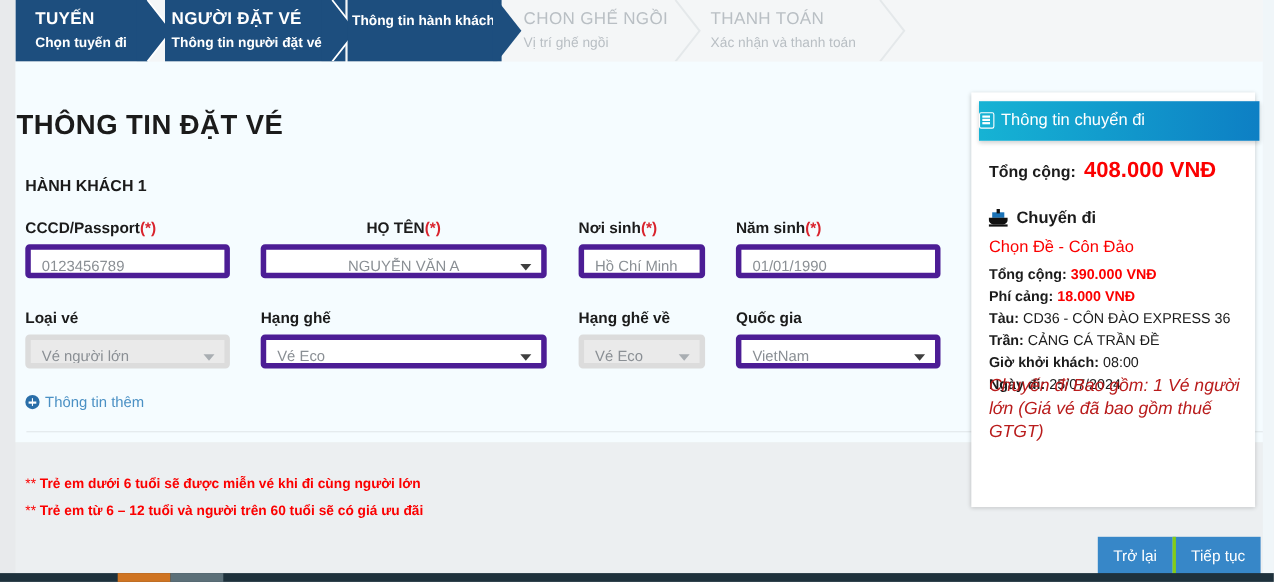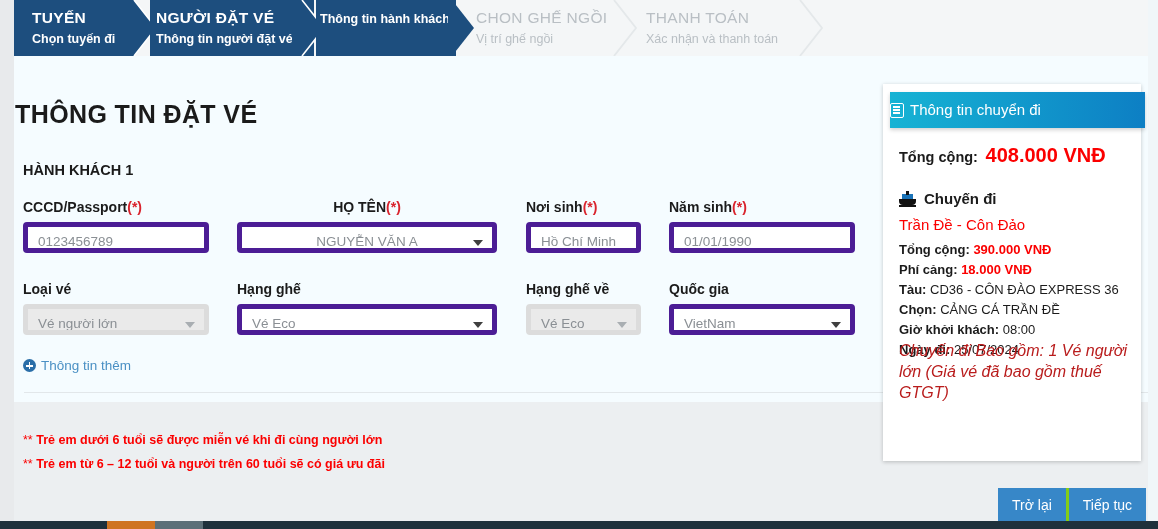--- a/index.html
+++ b/index.html
@@ -509,37 +509,37 @@
         <span class="lbl">Tổng cộng:</span>
         <span class="amt">408.000 VNĐ</span>
       </div>
 
       <div class="trip-head">
         <span class="ship-icon">
           <span class="cabin"></span><span class="funnel"></span><span class="hull"></span><span class="water"></span>
         </span><span class="txt">Chuyến đi</span>
       </div>
 
-      <div class="route">Trần Đề - Côn Đảo</div>
+      <div class="route">Chọn Đề - Côn Đảo</div>
 
       <div class="detail-list">
         <div class="row">
           <span class="k">Tổng cộng:</span>
           <span class="v-red">390.000 VNĐ</span>
         </div>
         <div class="row">
           <span class="k">Phí cảng:</span>
           <span class="v-red">18.000 VNĐ</span>
         </div>
         <div class="row wrap">
           <span class="k">Tàu:</span>
           <span>CD36 - CÔN ĐÀO EXPRESS 36</span>
         </div>
         <div class="row">
-          <span class="k">Chọn:</span>
+          <span class="k">Trần:</span>
           <span>CẢNG CÁ TRẦN ĐỀ</span>
         </div>
         <div class="row">
           <span class="k">Giờ khởi khách:</span>
           <span>08:00</span>
         </div>
         <div class="row">
           <span class="k">Ngày đi:</span>
           <span>25/07/2024</span>
         </div>

